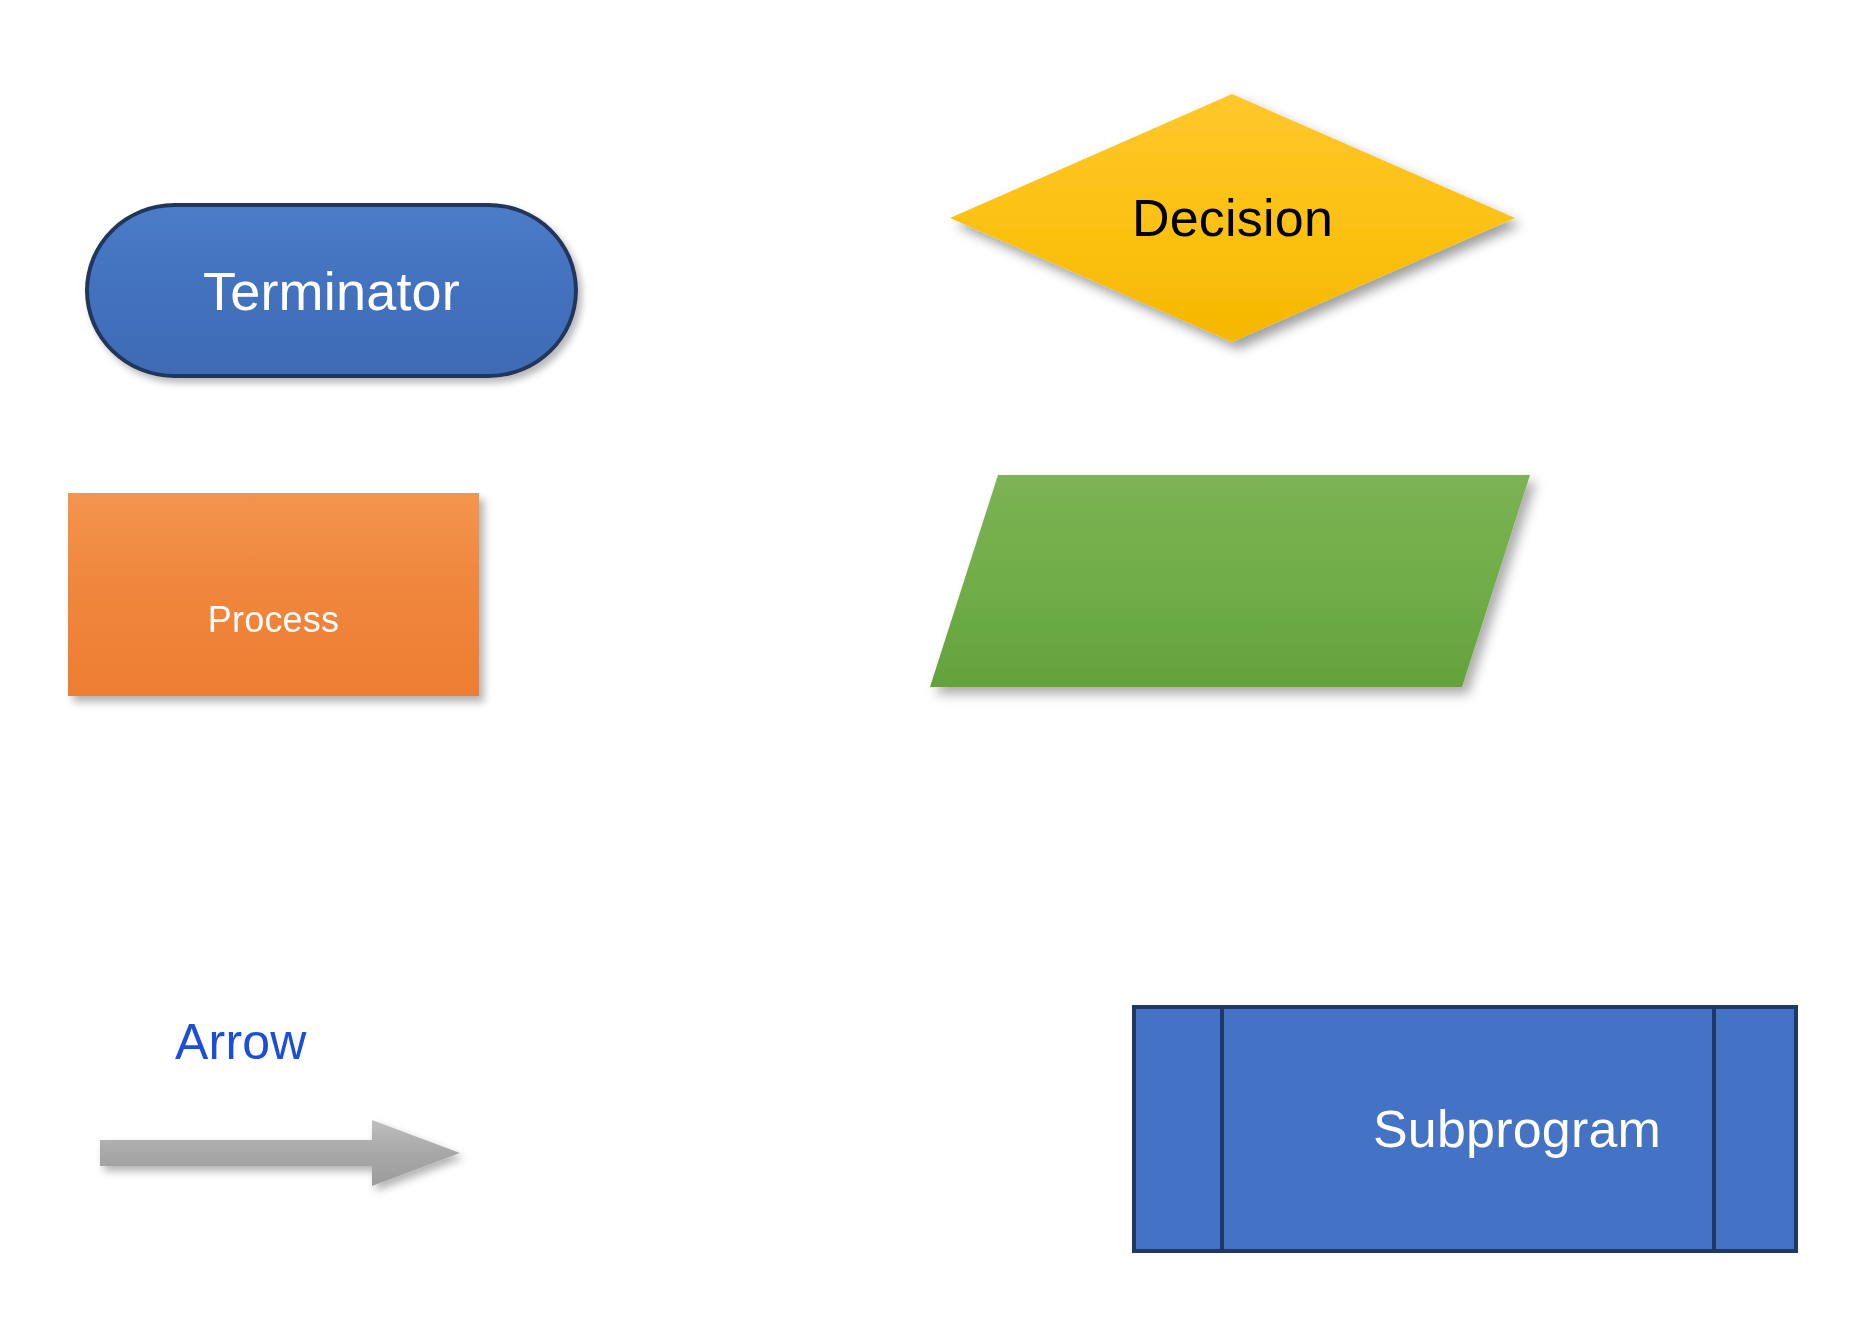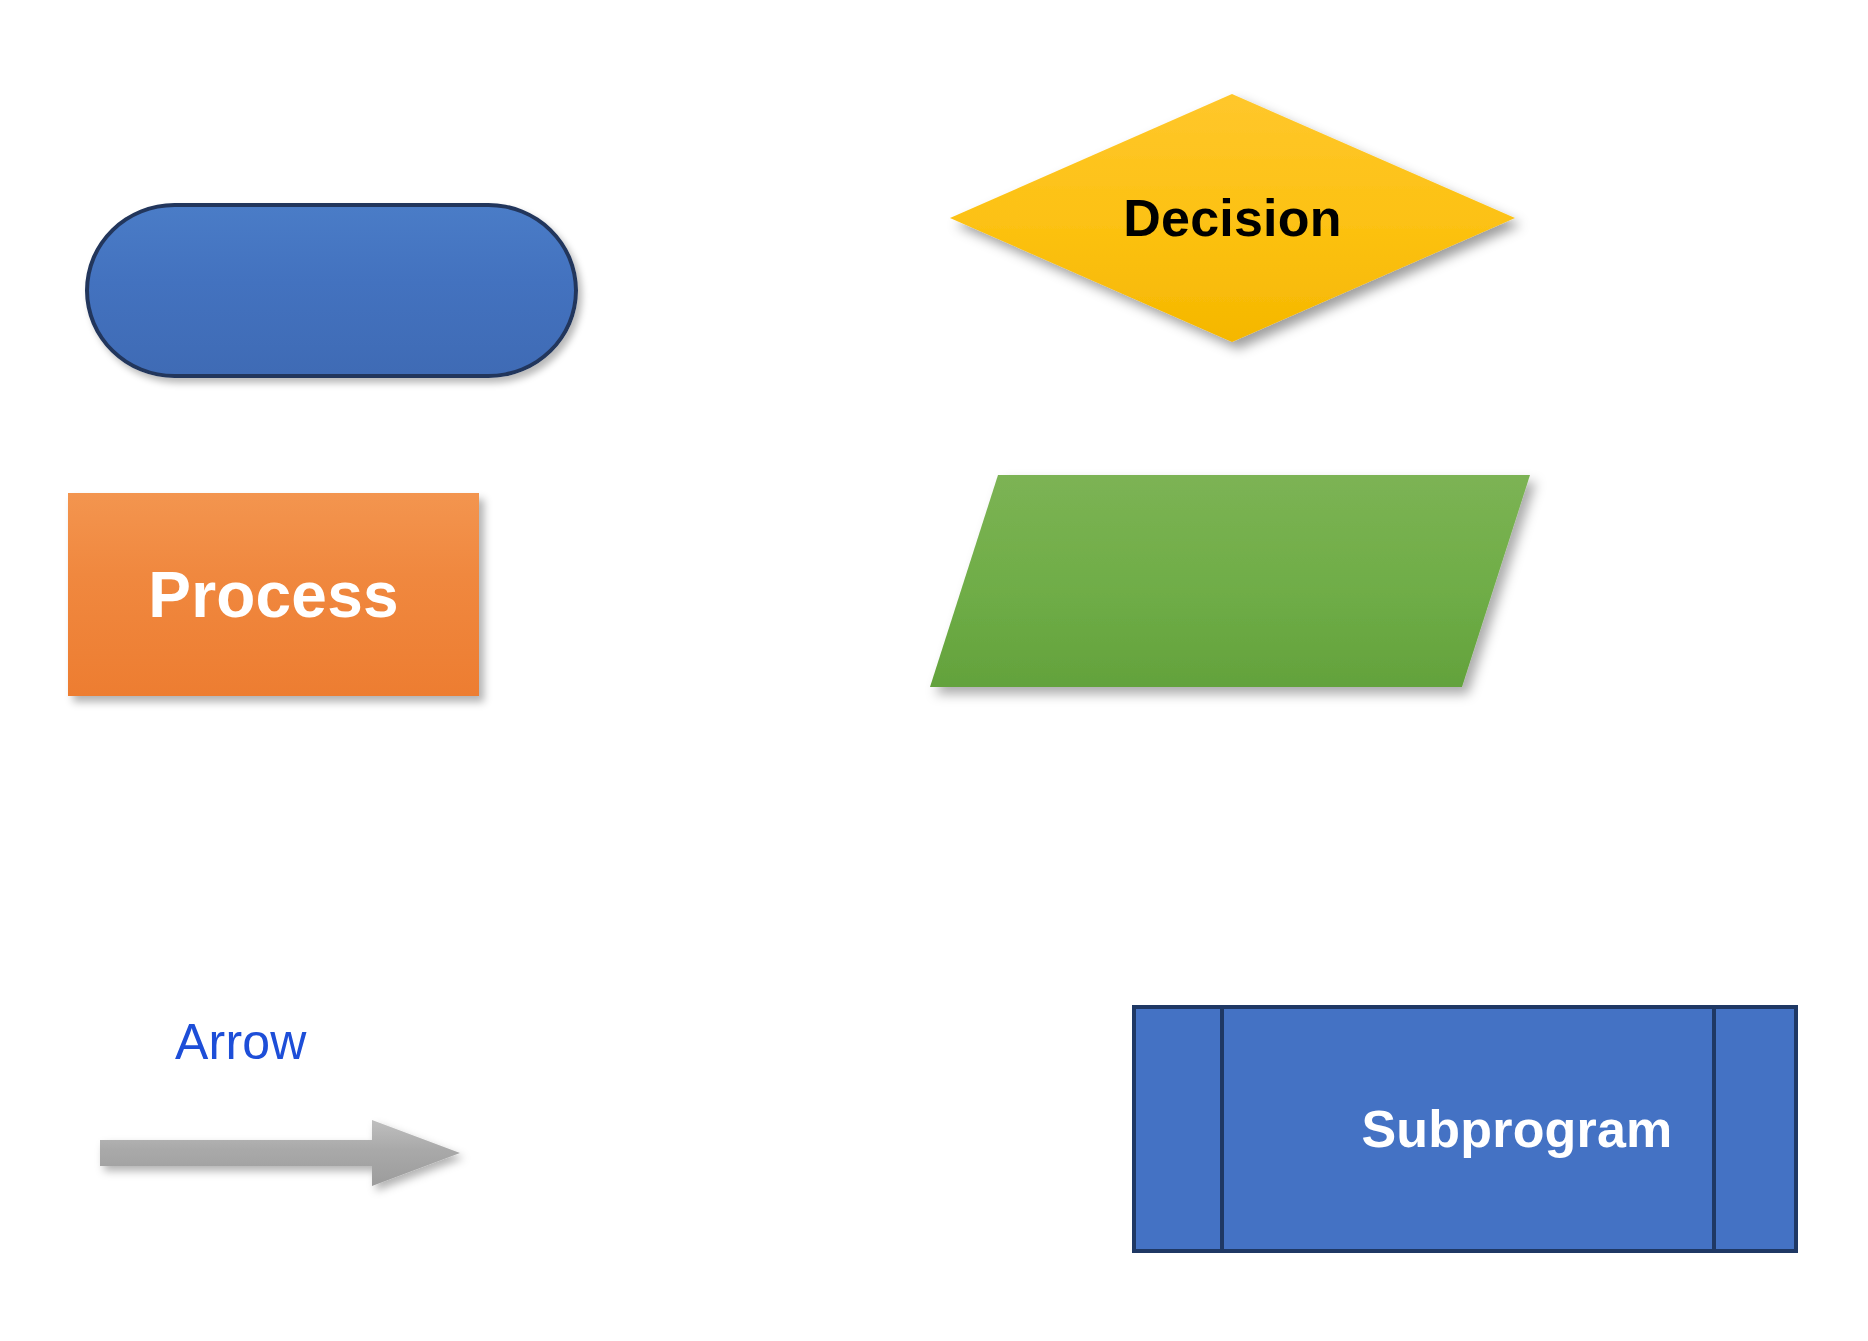--- a/index.html
+++ b/index.html
@@ -15,21 +15,21 @@
     width: 1868px;
     height: 1341px;
     background: #ffffff;
     overflow: hidden;
   }
   .shape-label {
     position: absolute;
     z-index: 5;
     white-space: nowrap;
     font-family: "Liberation Sans", sans-serif;
-    font-weight: 700;
+    font-weight: 400;
     letter-spacing: 0.2px;
     pointer-events: none;
   }
 
   
   #terminator-shape {
     position: absolute;
     left: 85px;
     top: 203px;
     width: 493px;
@@ -57,28 +57,28 @@
     position: absolute;
     left: 68px;
     top: 493px;
     width: 411px;
     height: 203px;
     background: linear-gradient(180deg, #f3954f 0%, #f0883f 40%, #ed7d31 100%);
     box-shadow: 5px 6px 8px rgba(0,0,0,0.30);
   }
   #process-label {
     left: 68px;
-    top: 493px;
+    top: 518px;
     width: 411px;
     height: 203px;
     display: flex;
     align-items: center;
     justify-content: center;
     color: #ffffff;
-    font-size: 64px;
+    font-size: 36px;
   }
 
   
   #arrow-group {
     position: absolute;
     left: 100px;
     top: 1060px;
     width: 360px;
     height: 130px;
   }
@@ -181,20 +181,21 @@
     color: #ffffff;
     font-size: 52px;
   }
 </style>
 </head>
 <body>
 
 <div id="canvas">
 
   <div id="terminator-shape"></div>
+  <div id="terminator-label" class="shape-label">Terminator</div>
 
   <div id="decision-shape">
     <svg id="decision-svg" viewBox="0 0 565 248" preserveAspectRatio="none">
       <defs>
         <linearGradient id="decisionGrad" x1="0" y1="0" x2="0" y2="1">
           <stop offset="0%" stop-color="#FFC72C"></stop>
           <stop offset="55%" stop-color="#FCC111"></stop>
           <stop offset="100%" stop-color="#F5B700"></stop>
         </linearGradient>
         <filter id="decShadow" x="-25%" y="-25%" width="160%" height="170%">

